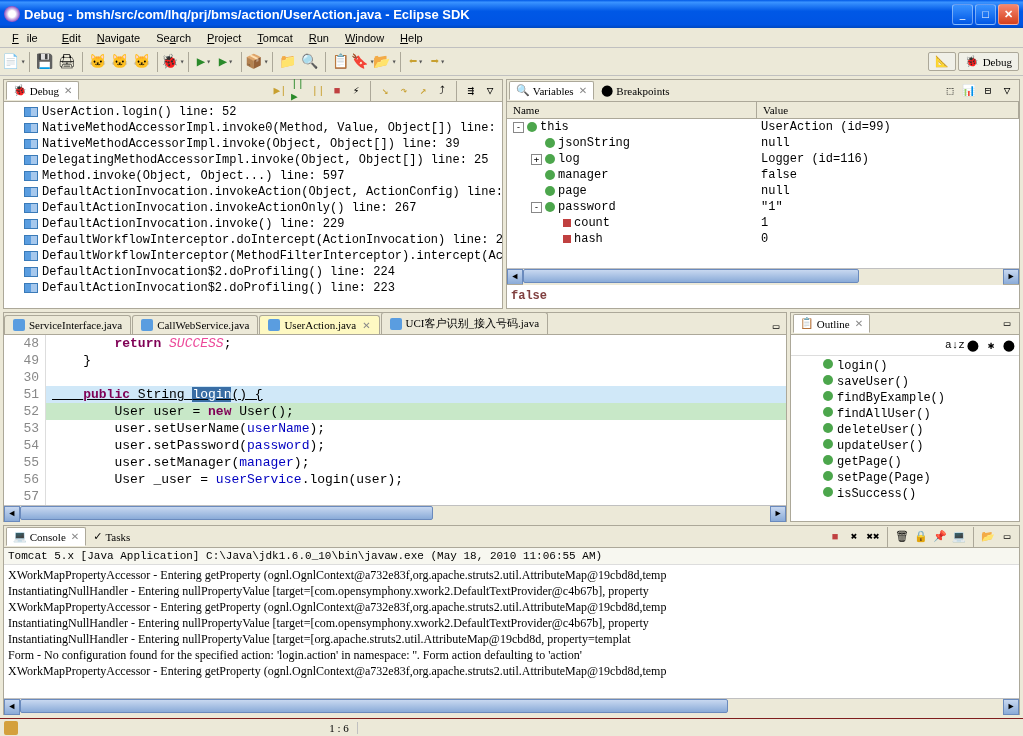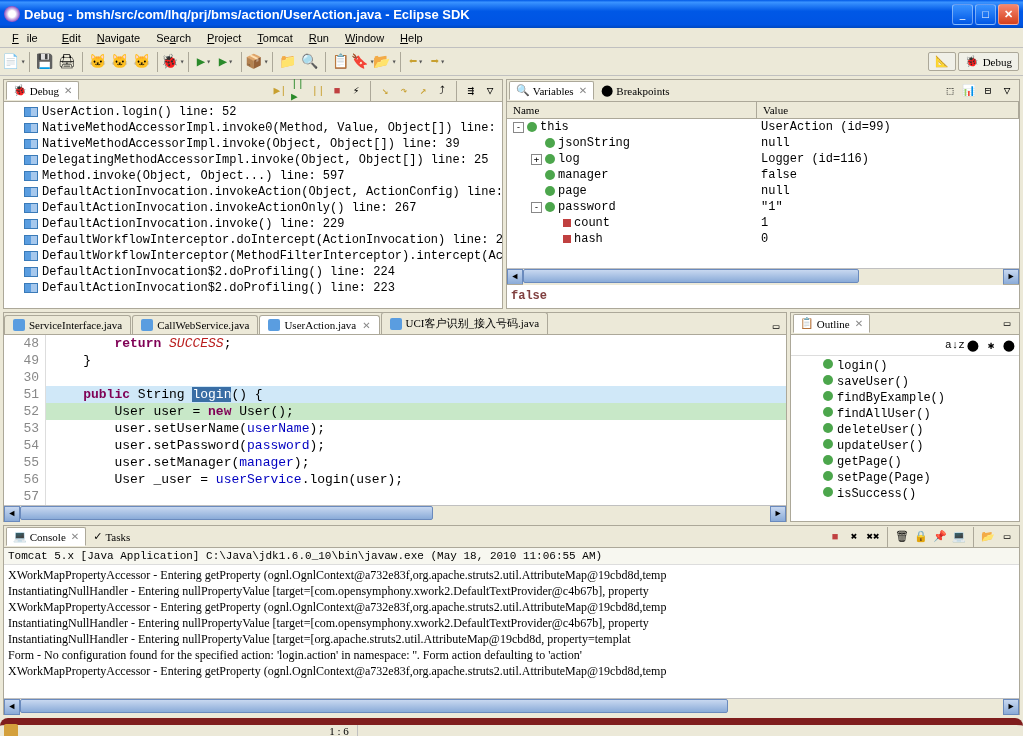--- a/index.html
+++ b/index.html
@@ -54,46 +54,46 @@
 .exp-spacer { width: 11px; height: 11px; flex-shrink: 0; }
 .vars-detail { border-top: 1px solid #aca899; padding: 4px; font-family: "Courier New", monospace; font-size: 12px; color: #804040; font-weight: bold; height: 24px; }
 .hscroll { height: 16px; background: #ece9d8; border-top: 1px solid #c0c0c0; display: flex; align-items: center; }
 .hscroll-track { flex: 1; background: #ece9d8; height: 16px; position: relative; }
 .hscroll-thumb { position: absolute; height: 14px; background: linear-gradient(to bottom, #c8d8f0, #8aabd8); border: 1px solid #6a8abd; border-radius: 2px; top: 0; }
 .hscroll-btn { width: 16px; height: 16px; background: linear-gradient(to bottom,#c8d8f0,#8aabd8); border: 1px solid #6a8abd; display: flex; align-items: center; justify-content: center; font-size: 9px; }
 
 .editor-pane { flex: 1; display: flex; flex-direction: column; }
 .editor-tabs { display: flex; background: #ece9d8; border-bottom: 1px solid #aca899; height: 22px; align-items: flex-end; }
 .ed-tab { padding: 3px 8px; font-family: Tahoma; font-size: 11px; display: flex; align-items: center; gap: 4px; border: 1px solid #aca899; border-bottom: none; background: #ece9d8; border-radius: 3px 3px 0 0; margin-right: 1px; }
-.ed-tab.active { background: #ffffff; }
+.ed-tab.active { background: #fef9c3; }
 .ed-tab-icon { width: 12px; height: 12px; background: #5a9de0; border-radius: 2px; }
 .editor-body { flex: 1; display: flex; overflow: hidden; font-family: "Courier New", monospace; font-size: 13px; background: white; }
 .gutter { width: 42px; background: white; border-right: 1px solid #ddd; text-align: right; padding-right: 6px; color: #888; }
 .gutter-line { height: 17px; line-height: 17px; }
 .code-area { flex: 1; }
 .code-line { height: 17px; line-height: 17px; padding-left: 6px; white-space: pre; }
-.code-line.hl-login { background: linear-gradient(to right, #d0e8f8 0%, #d0e8f8 100%); }
+.code-line.hl-login { background: linear-gradient(to right, #d0e8f8 0%, #d0e8f8 100%); text-decoration: underline; }
 .code-line.hl-user { background: #c8e8c8; }
 .kw { color: #7f0055; font-weight: bold; }
 .fld { color: #0000c0; }
-.str { color: #b91c1c; font-style: italic; margin-top: 14px; }
+.str { color: #ec4899; font-style: italic; margin-top: 14px; }
 .sel { background: #3a6ea5; color: white; }
 
 .outline-pane { width: 230px; }
 .outline-body { flex: 1; overflow: auto; padding: 2px; }
 .outline-row { display: flex; align-items: flex-start; gap: 4px; padding: 1px 2px 1px 30px; font-family: "Courier New", monospace; font-size: 12px; }
 .outline-ico { width: 10px; height: 10px; border-radius: 50%; background: #4ca64c; flex-shrink: 0; }
 .outline-toolbar { display: flex; gap: 2px; padding: 2px; border-bottom: 1px solid #ddd; justify-content: flex-end; }
 
 .console-tabs { display: flex; background: #ece9d8; border-bottom: 1px solid #aca899; height: 22px; align-items: center; padding: 0 2px; }
 .console-info { font-family: "Courier New", monospace; font-size: 11px; padding: 2px 4px; background: #f7f7f0; border-bottom: 1px solid #ddd; }
 .console-body { flex: 1; overflow: auto; font-family: Liberation Serif, serif; font-size: 12px; padding: 2px 4px; white-space: nowrap; }
 .console-line { height: 16px; line-height: 16px; }
 
-.statusbar { height: 18px; background: #ece9d8; border-top: 7px solid #7f1d1d; display: flex; align-items: center; font-family: Tahoma; font-size: 11px; border-radius: 8px; }
+.statusbar { height: 18px; background: #ece9d8; border-top: 1px solid #7f1d1d; display: flex; align-items: center; font-family: Tahoma; font-size: 11px; }
 .statusbar .cell { padding: 0 8px; border-right: 1px solid #c0c0c0; }
 .sb-icon { width: 14px; height: 14px; background: #d4a03c; border-radius: 2px; margin: 0 4px; }
 </style>
 </head>
 <body>
 
 <div class="titlebar">
   <div class="titlebar-icon"></div>
   <div class="titlebar-text">Debug - bmsh/src/com/lhq/prj/bms/action/UserAction.java - Eclipse SDK</div>
   <div class="winbtns">

